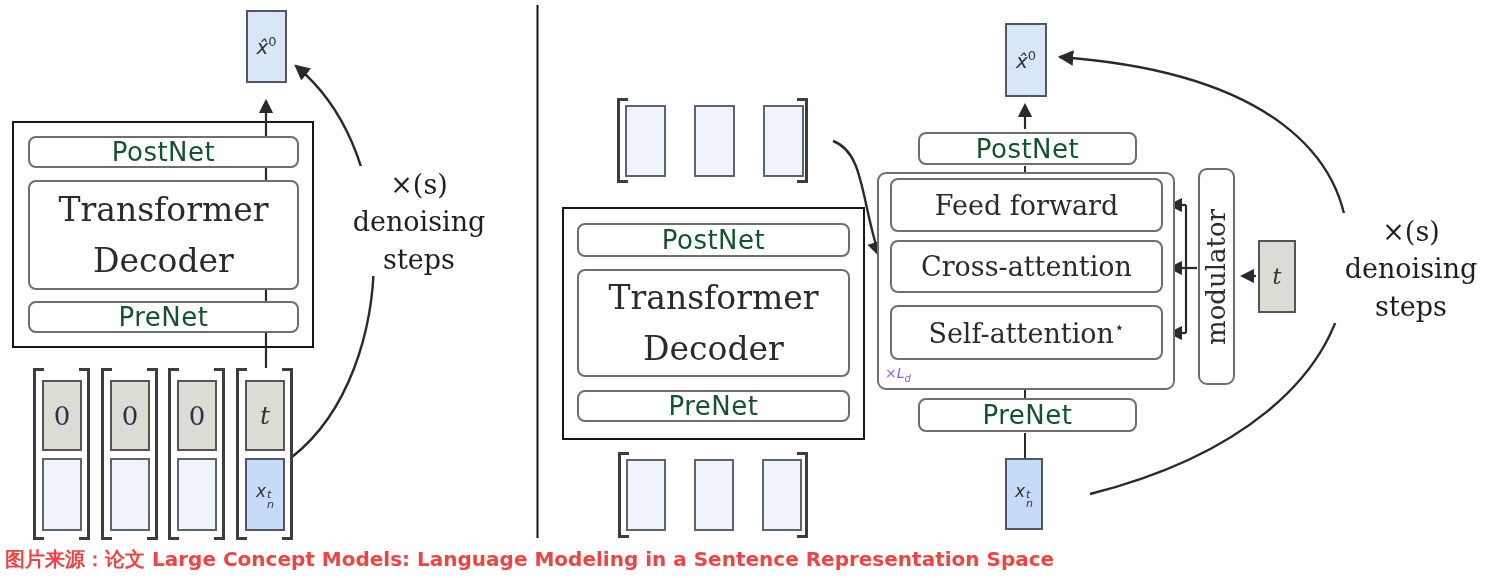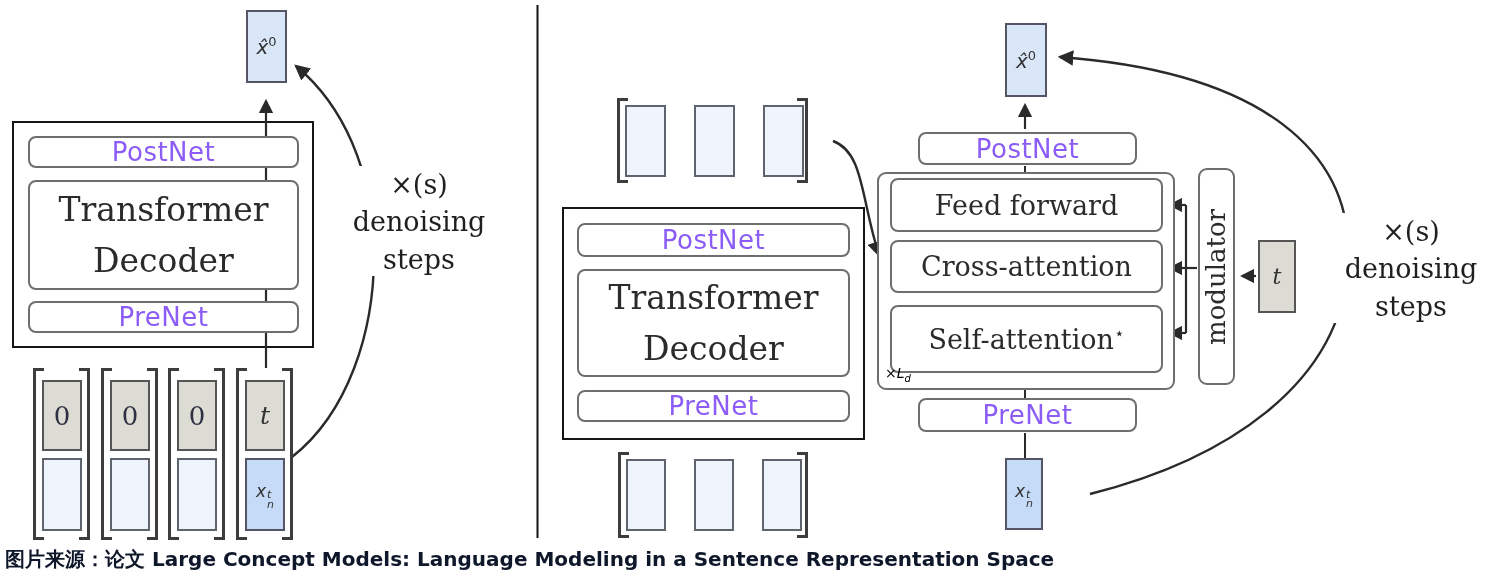--- a/index.html
+++ b/index.html
@@ -5,44 +5,44 @@
   html,body{margin:0;padding:0;background:#ffffff;}
   #canvas{position:relative;width:1493px;height:578px;background:#fff;overflow:hidden;
           font-family:"DejaVu Serif","Liberation Serif",serif;color:#2b2b2b;}
   .outer-black{position:absolute;background:#fff;border:2px solid #161616;z-index:1;}
   .svglayer{position:absolute;left:0;top:0;z-index:2;pointer-events:none;}
   .box-rounded{position:absolute;background:#fff;border:2px solid #6e6e6e;border-radius:8px;
                display:flex;align-items:center;justify-content:center;z-index:3;box-sizing:border-box;}
   .cellbox{position:absolute;box-sizing:border-box;display:flex;align-items:center;justify-content:center;z-index:3;}
   .sans{font-family:"DejaVu Sans","Liberation Sans",sans-serif;}
   .serif{font-family:"DejaVu Serif","Liberation Serif",serif;}
-  .netlabel{font-size:26px;color:#8b5cf6;letter-spacing:0.5px;}
+  .netlabel{font-size:26px;color:#14532d;letter-spacing:0.5px;}
   .biglabel{font-size:33px;color:#2b2b2b;line-height:1.55;text-align:center;}
   .attnlabel{font-size:27px;color:#2b2b2b;}
   .note{position:absolute;z-index:4;background:#fff;text-align:center;font-size:27px;line-height:1.38;color:#1f1f1f;}
   .bracket-group{position:absolute;z-index:3;}
   .br-l,.br-r{position:absolute;top:0;bottom:0;width:11px;box-sizing:border-box;border-top:3px solid #3d3d3d;border-bottom:3px solid #3d3d3d;}
   .br-l{left:0;border-left:3px solid #3d3d3d;}
   .br-r{right:0;border-right:3px solid #3d3d3d;}
   .grayfill{background:#dcdcd4;border:2px solid #555;}
   .palefill{background:#eff4fc;border:2px solid #5d646e;}
   .bluefill{background:#d9e6f8;border:2px solid #556;}
   .medbluefill{background:#c6dbf7;border:2px solid #556;}
   .mathlab{font-style:italic;font-family:"DejaVu Sans","Liberation Sans",sans-serif;font-size:20px;color:#333;}
   .mathlab sup{font-size:13px;font-style:normal;}
   .stack{display:inline-flex;flex-direction:column;align-items:flex-start;line-height:0.85;
          font-size:11px;margin-left:1px;transform:translateY(1px);}
   .zeroLab{font-size:26px;color:#2f2f44;}
   .tLab{font-size:25px;font-style:italic;color:#333;}
-  .ld{position:absolute;z-index:4;font-size:14px;font-style:italic;color:#000000;
+  .ld{position:absolute;z-index:4;font-size:14px;font-style:italic;color:#8b5cf6;
       font-family:"DejaVu Sans","Liberation Sans",sans-serif;}
   .ld sub{font-size:10px;}
   .modtext{transform:rotate(-90deg);white-space:nowrap;font-size:26px;color:#2b2b2b;}
   .caption{position:absolute;left:5px;top:546px;z-index:5;font-family:"DejaVu Sans","Liberation Sans",sans-serif;
-           font-weight:bold;font-size:20px;color:#0f172a;white-space:nowrap;}
+           font-weight:bold;font-size:20px;color:#ef4444;white-space:nowrap;}
 </style>
 </head>
 <body>
 
 <div id="canvas">
 
   <div class="outer-black" style="left:12px;top:121px;width:298px;height:223px;"></div>
   <div class="outer-black" style="left:562px;top:207px;width:299px;height:229px;"></div>
 
   <svg class="svglayer" width="1493" height="578">
@@ -175,21 +175,21 @@
     <span class="sans netlabel">PostNet</span>
   </div>
 
   <div class="box-rounded" style="left:877px;top:172px;width:298px;height:218px;border-radius:9px;"></div>
   <div class="box-rounded" style="left:890px;top:240px;width:273px;height:53px;">
     <span class="serif attnlabel">Cross-attention</span>
   </div>
   <div class="box-rounded" style="left:890px;top:178px;width:273px;height:54px;">
     <span class="serif attnlabel">Feed forward</span>
   </div>
-  <div class="box-rounded" style="left:890px;top:305px;width:273px;height:68px;text-align:right;">
+  <div class="box-rounded" style="left:890px;top:305px;width:273px;height:55px;text-align:right;">
     <span class="serif attnlabel"><span>Self-attention</span><sup style="font-size:17px;">⋆</sup></span>
   </div>
   <div class="ld" style="left:885px;top:365px;">
     <span>×L</span><sub>d</sub>
   </div>
 
   <div class="box-rounded" style="left:918px;top:398px;width:219px;height:34px;">
     <span class="sans netlabel">PreNet</span>
   </div>
 

